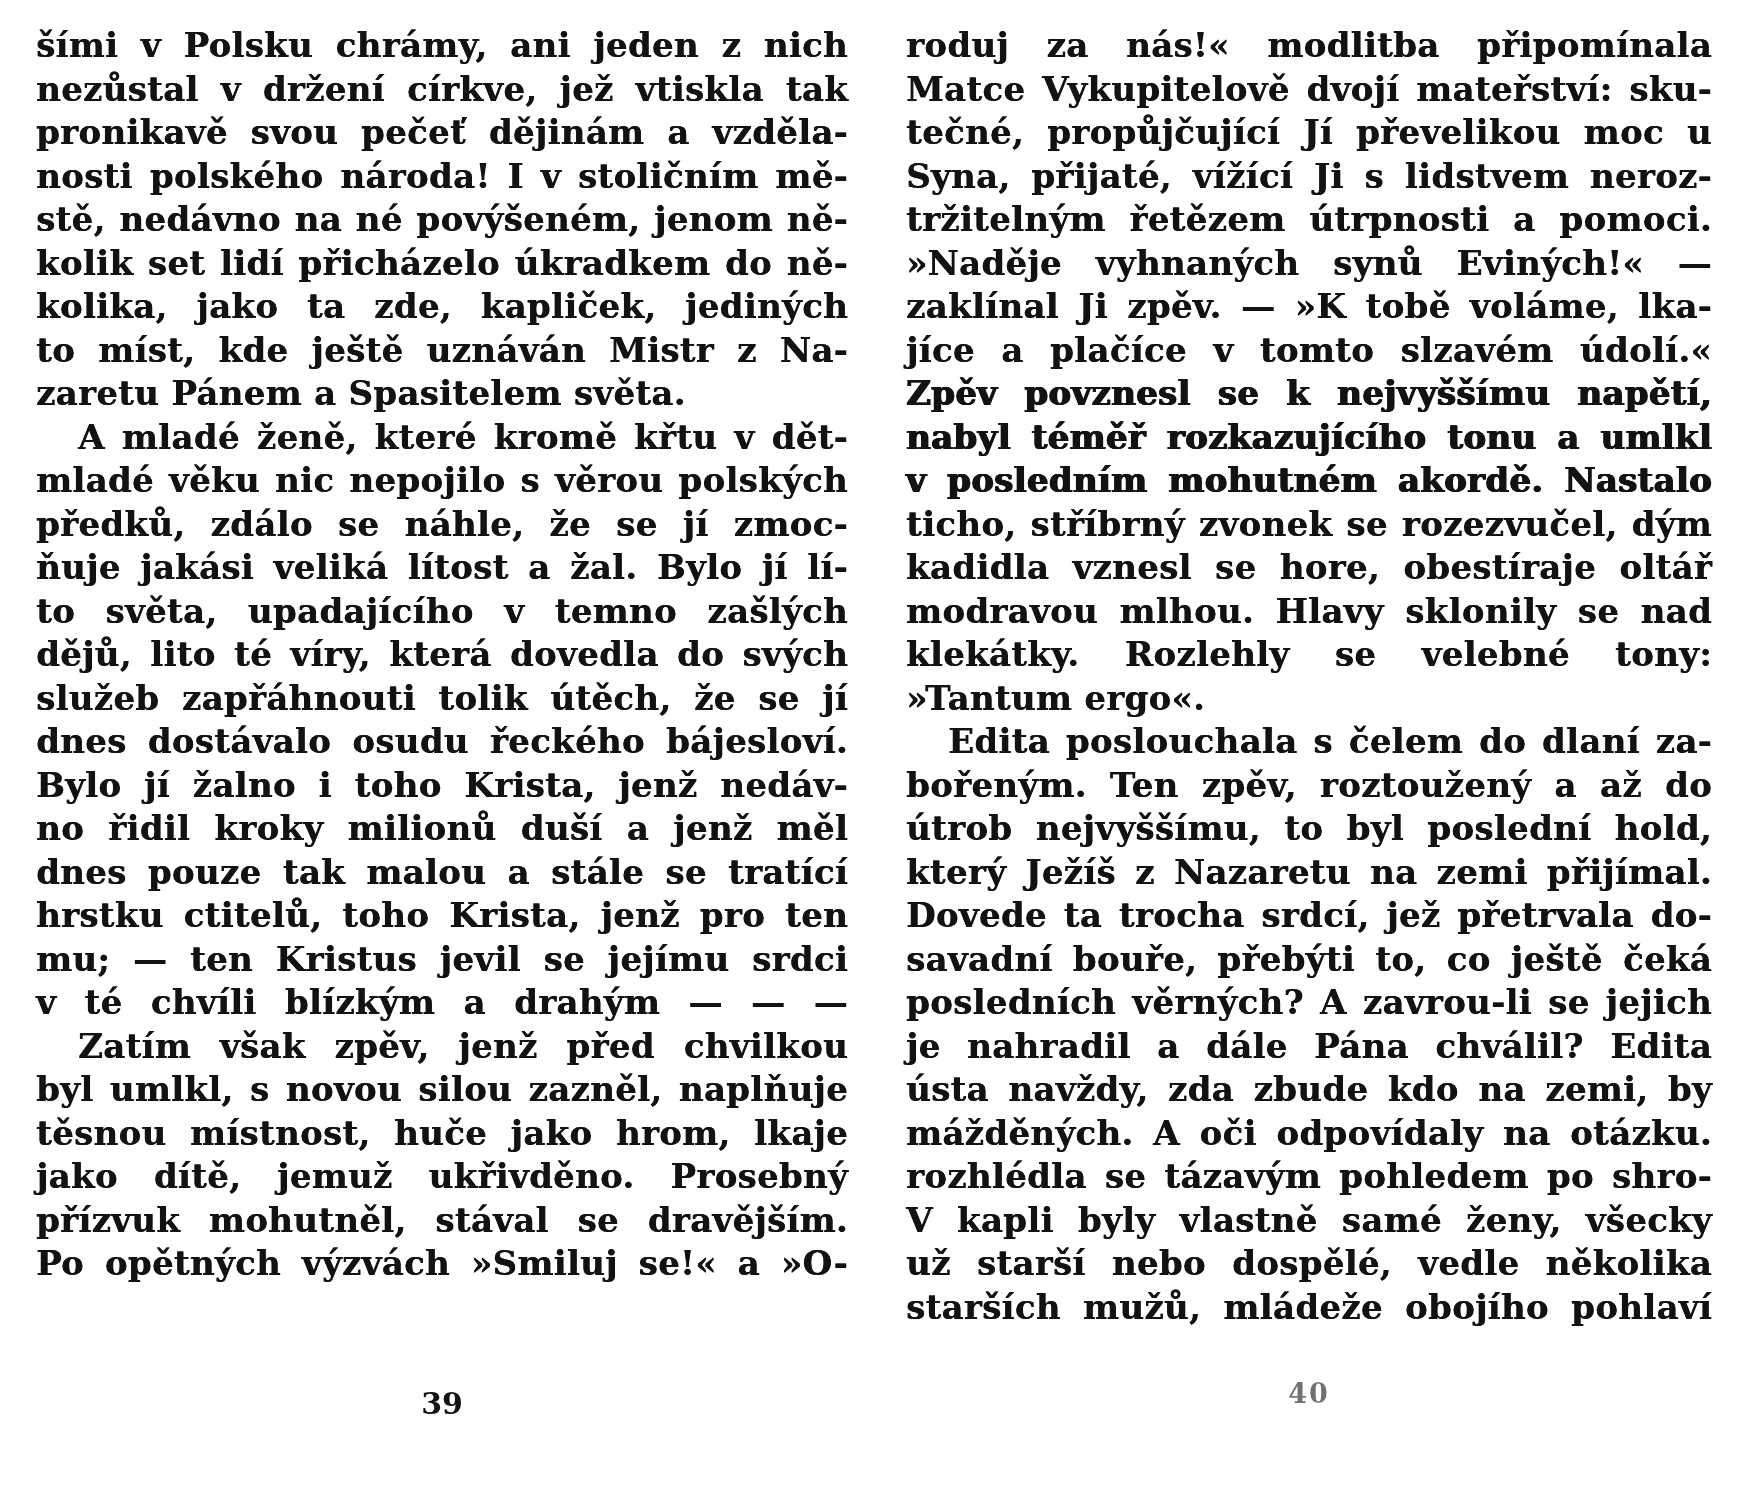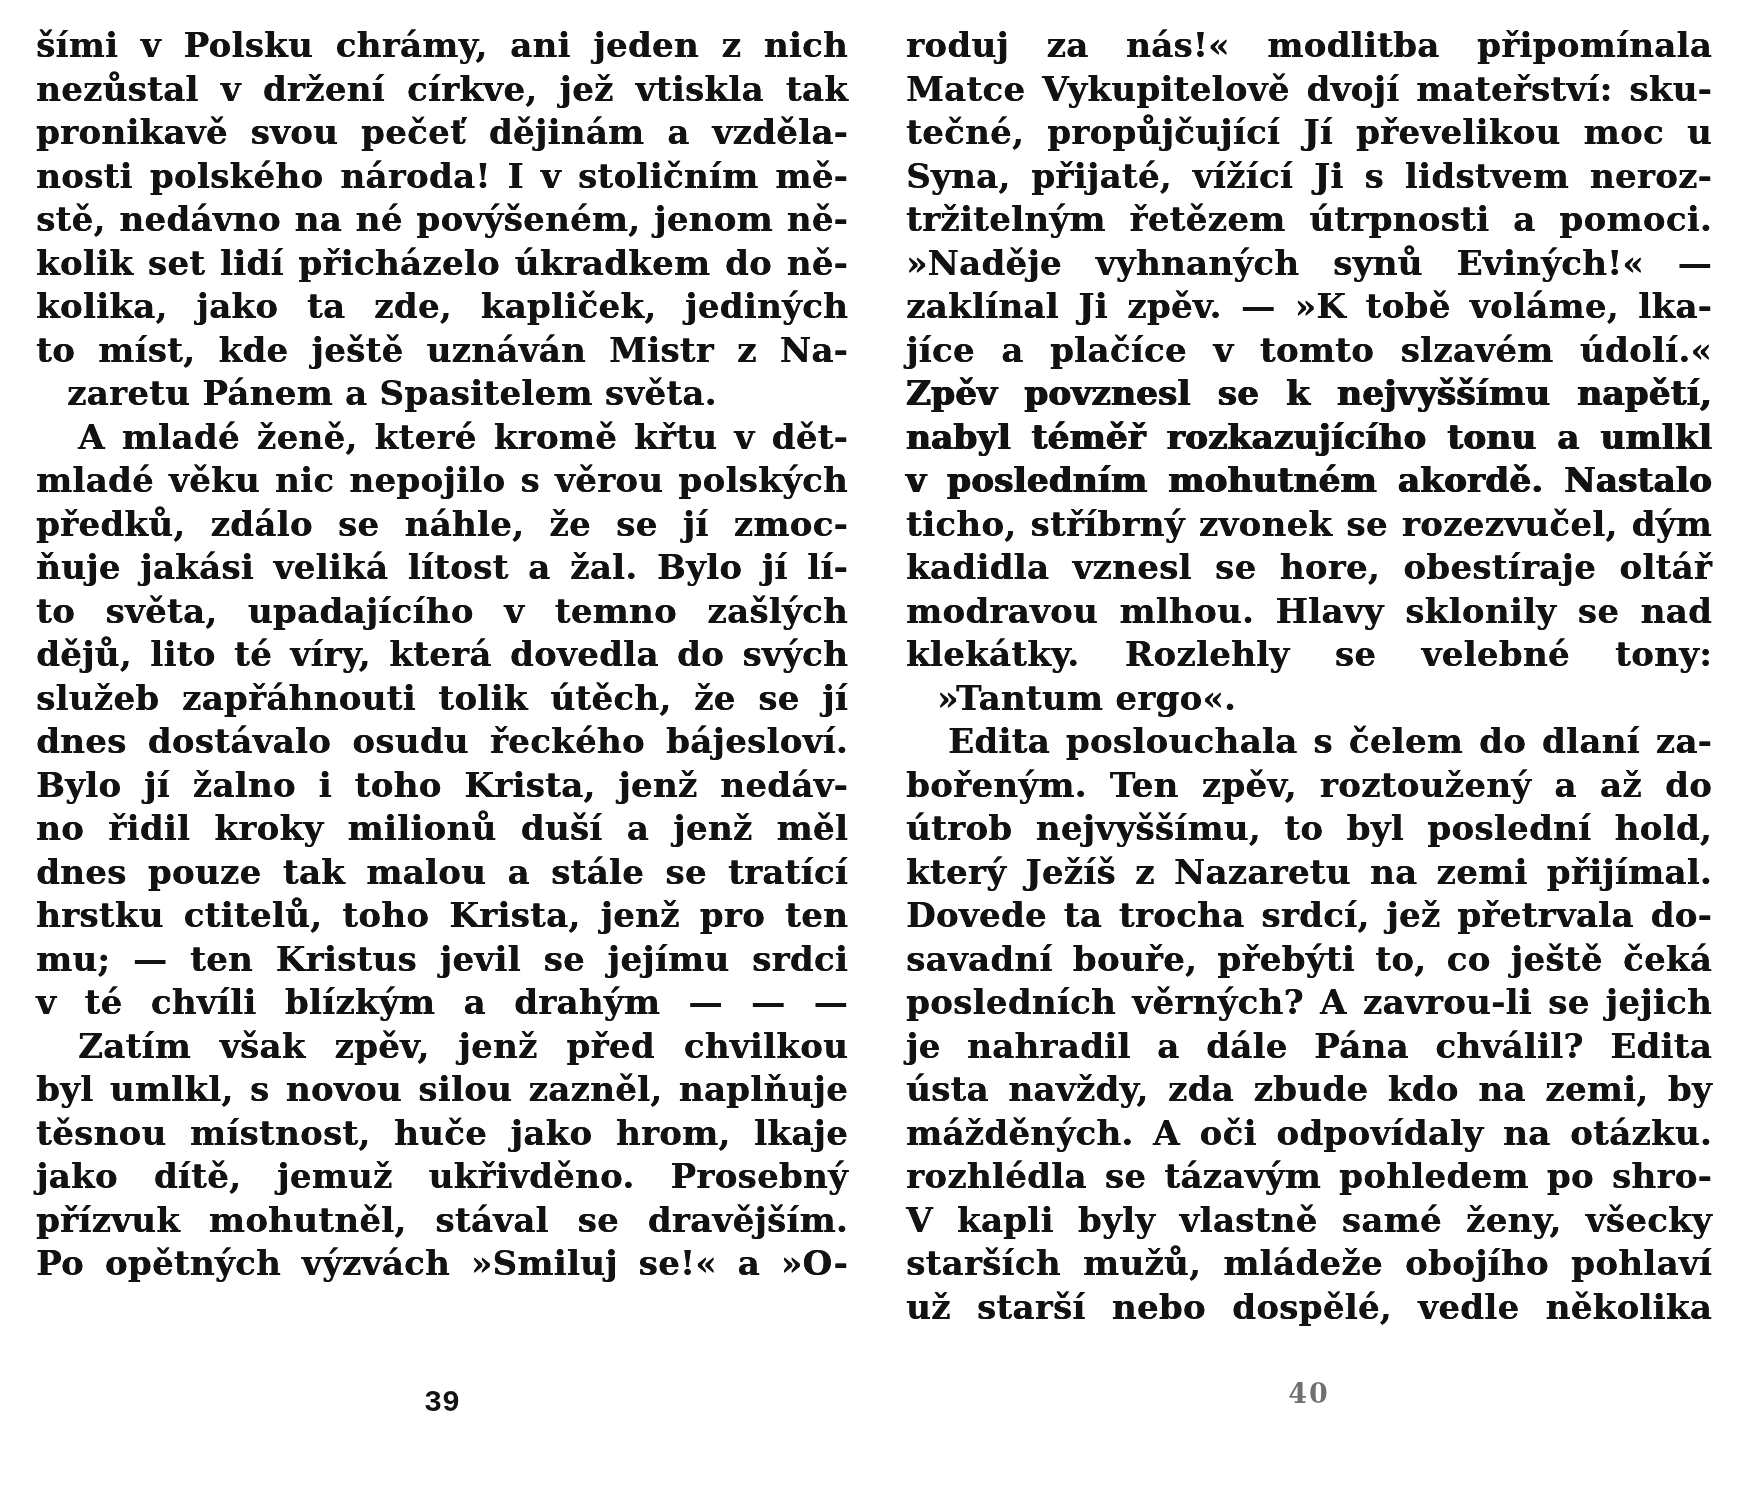--- a/index.html
+++ b/index.html
@@ -26,35 +26,34 @@
     font-size: 34px;
     line-height: 43.5px;
     font-weight: 700;
     letter-spacing: 0.3px;
     text-align: justify;
     text-align-last: justify;
     white-space: normal;
     text-shadow: 0.4px 0 0 currentColor;
   }
   .line.indent { text-indent: 42px; }
-  .line.no-justify { text-align-last: left; margin-left: 31px; }
+  .line.no-justify { text-align-last: left; }
   .line.heavy {
     text-shadow: 0.9px 0 0 currentColor, -0.5px 0 0 currentColor, 0 0.4px 0 currentColor;
   }
   .page-number {
     position: absolute;
     font-size: 30px;
     font-weight: 700;
     text-align: center;
   }
   .pn-left {
     left: 36px;
     width: 812px;
     top: 1386px;
-    font-family: Liberation Mono, monospace;
   }
   .pn-right {
     left: 906px;
     width: 806px;
     top: 1378px;
     opacity: 0.6;
     font-size: 27px;
     letter-spacing: 2px;
   }
 </style>
@@ -115,18 +114,18 @@
       <div class="line">útrob nejvyššímu, to byl poslední hold,</div>
       <div class="line">který Ježíš z Nazaretu na zemi přijímal.</div>
       <div class="line">Dovede ta trocha srdcí, jež přetrvala do-</div>
       <div class="line">savadní bouře, přebýti to, co ještě čeká</div>
       <div class="line">posledních věrných? A zavrou-li se jejich</div>
       <div class="line">je nahradil a dále Pána chválil? Edita</div>
       <div class="line">ústa navždy, zda zbude kdo na zemi, by</div>
       <div class="line">mážděných. A oči odpovídaly na otázku.</div>
       <div class="line">rozhlédla se tázavým pohledem po shro-</div>
       <div class="line">V kapli byly vlastně samé ženy, všecky</div>
+      <div class="line">už starší nebo dospělé, vedle několika</div>
       <div class="line">starších mužů, mládeže obojího pohlaví</div>
-      <div class="line">už starší nebo dospělé, vedle několika</div>
     </div>
   <div class="page-number pn-left">39</div>
   <div class="page-number pn-right">40</div>
 </div>
 
 </body></html>

